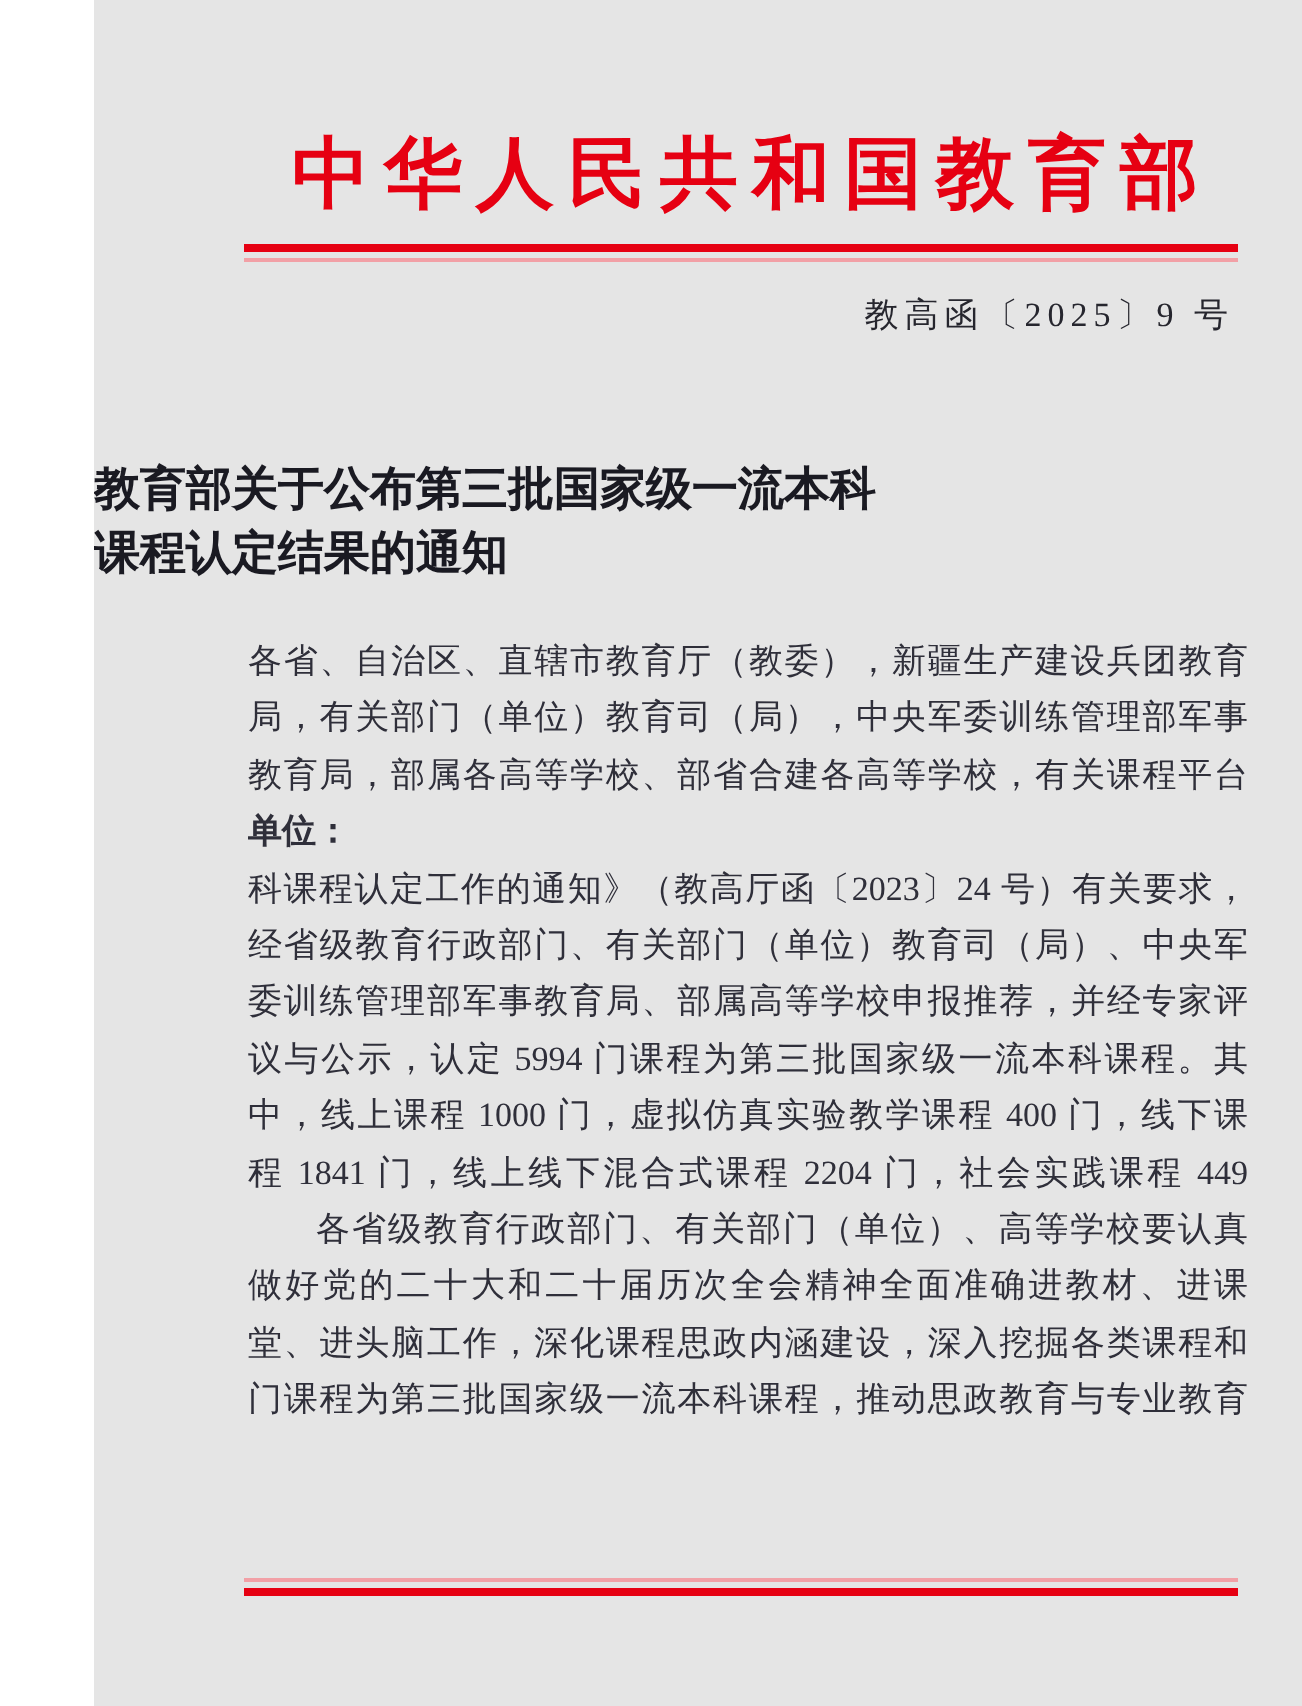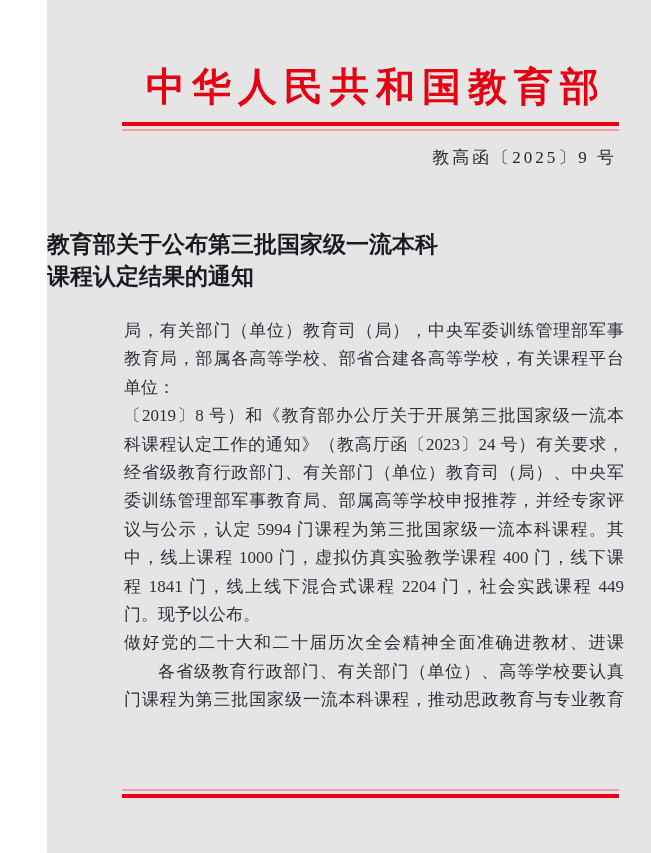--- a/index.html
+++ b/index.html
@@ -80,21 +80,21 @@
   }
   .line {
     height: 28.4px;
     line-height: 28.4px;
     text-align: justify;
     text-align-last: justify;
     overflow: hidden;
     white-space: nowrap;
   }
   .line.indent { text-indent: 2em; }
-  .line.end { text-align-last: left; }
+  .line.end { text-align-last: left; font-weight: bold; }
   
   .rule-bottom-thin {
     position: absolute;
     top: 789px;
     left: 75px;
     width: 497px;
     height: 2px;
     background: #f2a0a6;
   }
   .rule-bottom-thick {
@@ -117,32 +117,32 @@
   <div class="rule-top-thin"></div>
 
   <div class="doc-number">教高函〔2025〕9 号</div>
 
   <div class="doc-title">
     <div>教育部关于公布第三批国家级一流本科</div>
     <div>课程认定结果的通知</div>
   </div>
 
   <div class="body-text">
+    <div class="line">各省、自治区、直辖市教育厅（教委），新疆生产建设兵团教育</div>
     <div class="line">局，有关部门（单位）教育司（局），中央军委训练管理部军事</div>
     <div class="line">教育局，部属各高等学校、部省合建各高等学校，有关课程平台</div>
     <div class="line end">单位：</div>
-    <div class="line">〔2019〕8 号）和《教育部办公厅关于开展第三批国家级一流本</div>
     <div class="line">科课程认定工作的通知》（教高厅函〔2023〕24 号）有关要求，</div>
     <div class="line">经省级教育行政部门、有关部门（单位）教育司（局）、中央军</div>
     <div class="line">委训练管理部军事教育局、部属高等学校申报推荐，并经专家评</div>
     <div class="line">议与公示，认定 5994 门课程为第三批国家级一流本科课程。其</div>
     <div class="line">中，线上课程 1000 门，虚拟仿真实验教学课程 400 门，线下课</div>
     <div class="line">程 1841 门，线上线下混合式课程 2204 门，社会实践课程 449</div>
-    <div class="line end">门。现予以公布。</div>
+    <div class="line indent">各省级教育行政部门、有关部门（单位）、高等学校要认真</div>
     <div class="line">做好党的二十大和二十届历次全会精神全面准确进教材、进课</div>
-    <div class="line indent">各省级教育行政部门、有关部门（单位）、高等学校要认真</div>
+    <div class="line">堂、进头脑工作，深化课程思政内涵建设，深入挖掘各类课程和</div>
     <div class="line">门课程为第三批国家级一流本科课程，推动思政教育与专业教育</div>
   </div>
 
   <div class="rule-bottom-thin"></div>
   <div class="rule-bottom-thick"></div>
 
 </div>
 
 </body></html>

